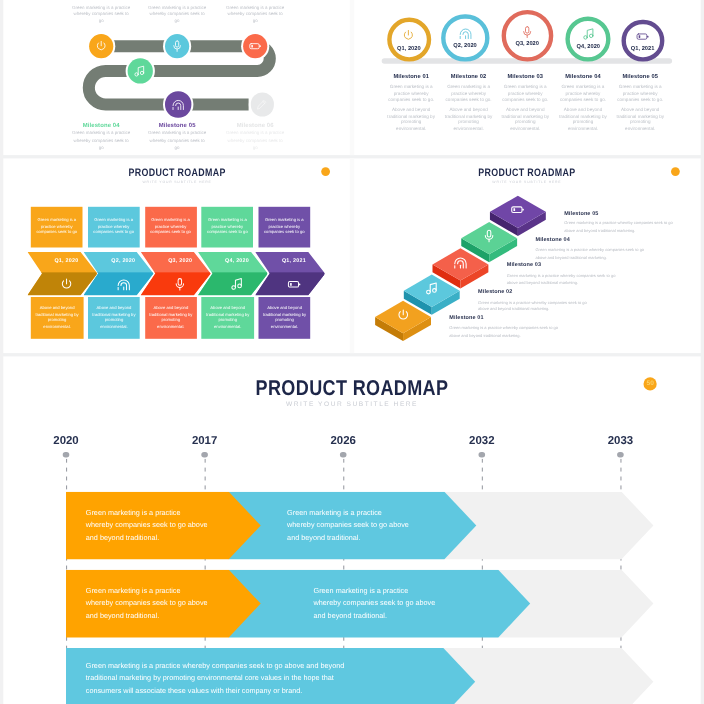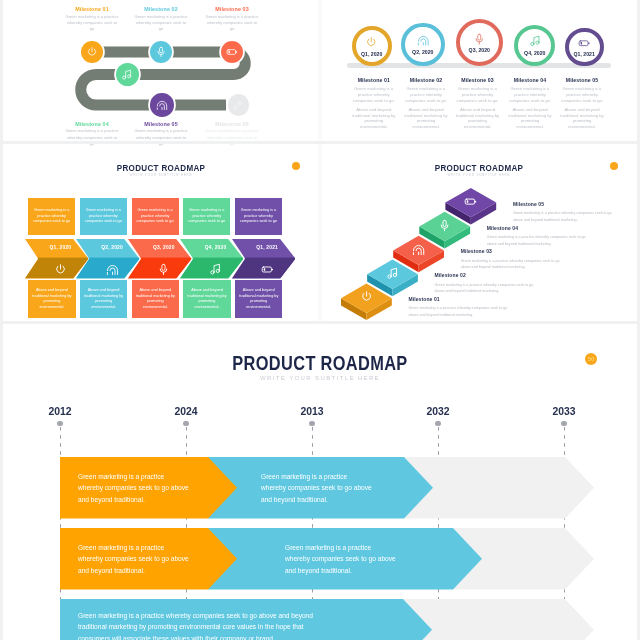--- a/index.html
+++ b/index.html
@@ -4,21 +4,21 @@
 <title>Product Roadmap</title>
 <style>
   *{box-sizing:border-box;margin:0;padding:0;}
   html,body{width:640px;height:640px;overflow:hidden;}
   body{font-family:"Liberation Sans",sans-serif;background:#ffffff;}
   .page{position:relative;width:640px;height:640px;background:#fff;overflow:hidden;}
   .gutter-l{position:absolute;left:0;top:0;width:2.6px;height:640px;background:#f1f1f2;}
   .gutter-r{position:absolute;right:0;top:0;width:2.6px;height:640px;background:#f1f1f2;}
   .hdiv{position:absolute;left:0;width:640px;height:3.2px;background:#f0f1f2;}
   .vdiv{position:absolute;width:4px;background:#fafafa;}
-  .slide{position:absolute;overflow:hidden;background:#fff;margin-top:10px;}
+  .slide{position:absolute;overflow:hidden;background:#fff;}
 
   
   .ctr{text-align:center;}
   .ttl{font-weight:bold;color:#1d2648;letter-spacing:.4px;}
   .sub{color:#c9ccd3;letter-spacing:0.75px;}
   .badge{position:absolute;border-radius:50%;background:#f9a61a;color:#fff;display:flex;align-items:center;justify-content:center;font-weight:bold;}
 
   
   .sl1{left:3px;top:-44px;width:316px;height:185px;}
   .s1-circ{position:absolute;border-radius:50%;display:flex;align-items:center;justify-content:center;box-shadow:0 0 0 1.8px #fff;}
@@ -402,27 +402,27 @@
           <div class="s4-p">Green marketing is a practice whereby companies seek to go above and beyond traditional marketing.</div>
         </div>
       </div>
   </div>
 
   <div class="slide sl5">
     <div class="s5-title ctr ttl">PRODUCT ROADMAP</div>
     <div class="s5-sub ctr sub">WRITE YOUR SUBTITLE HERE</div>
     <div class="s5-badge badge">50</div>
     <div class="s5-stage">
-        <div class="s5-year" style="left:37px;top:71.60000000000002px;">2012</div>
+        <div class="s5-year" style="left:37px;top:71.60000000000002px;">2020</div>
         <div class="s5-dot" style="left:54.4px;top:87.30000000000001px;"></div>
         <div class="s5-dash" style="left:56.5px;top:92.5px;height:223.5px;"></div>
-        <div class="s5-year" style="left:163px;top:71.60000000000002px;">2024</div>
+        <div class="s5-year" style="left:163px;top:71.60000000000002px;">2017</div>
         <div class="s5-dot" style="left:180.4px;top:87.30000000000001px;"></div>
         <div class="s5-dash" style="left:182.5px;top:92.5px;height:223.5px;"></div>
-        <div class="s5-year" style="left:289px;top:71.60000000000002px;">2013</div>
+        <div class="s5-year" style="left:289px;top:71.60000000000002px;">2026</div>
         <div class="s5-dot" style="left:306.4px;top:87.30000000000001px;"></div>
         <div class="s5-dash" style="left:308.5px;top:92.5px;height:223.5px;"></div>
         <div class="s5-year" style="left:415px;top:71.60000000000002px;">2032</div>
         <div class="s5-dot" style="left:432.4px;top:87.30000000000001px;"></div>
         <div class="s5-dash" style="left:434.5px;top:92.5px;height:223.5px;"></div>
         <div class="s5-year" style="left:541px;top:71.60000000000002px;">2033</div>
         <div class="s5-dot" style="left:558.4px;top:87.30000000000001px;"></div>
         <div class="s5-dash" style="left:560.5px;top:92.5px;height:223.5px;"></div>
         <svg width="634" height="62.5" style="position:absolute;left:0px;top:122.5px;">
           <path d="M401 0 H562 L591 30.75 L562 61.5 H401 Z" fill="#f1f1f1"></path>

